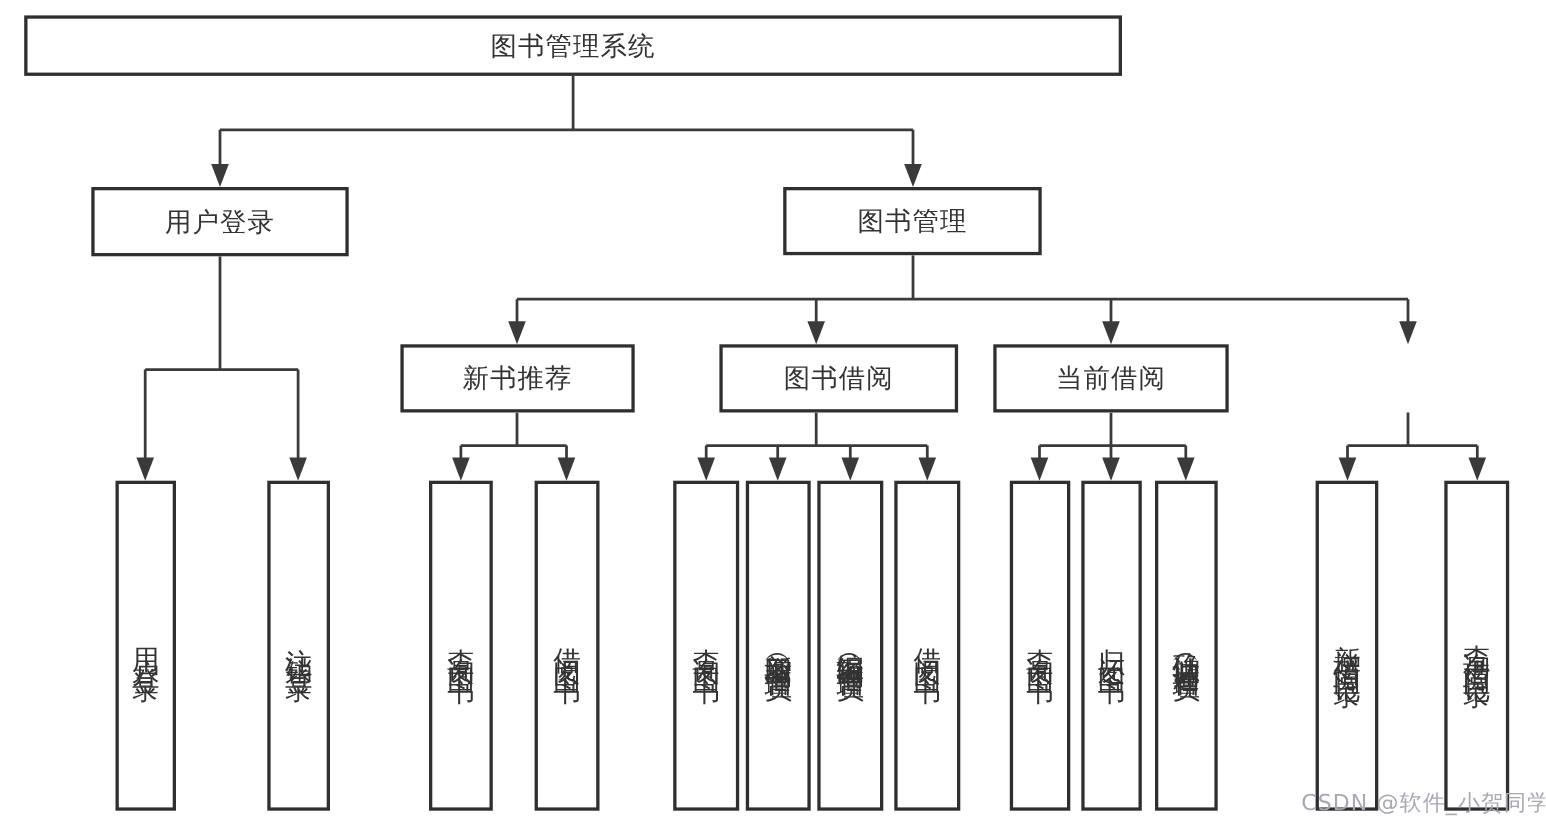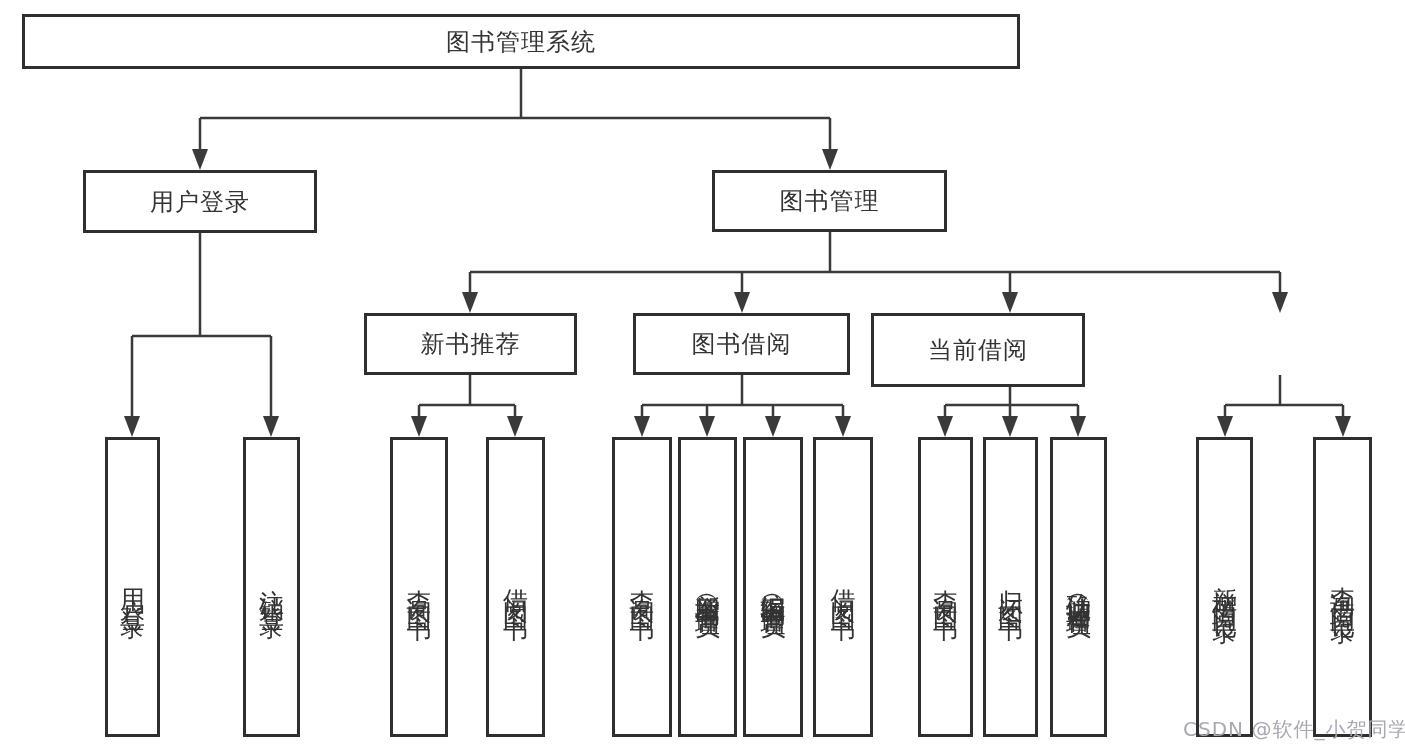--- a/index.html
+++ b/index.html
@@ -113,24 +113,24 @@
   <div class="node hbox" style="left:83px; top:170px; width:234px; height:63px;">
     <span>用户登录</span>
   </div>
   <div class="node hbox" style="left:712px; top:170px; width:235px; height:62px;">
     <span>图书管理</span>
   </div>
 
   <div class="node hbox" style="left:364px; top:313px; width:213px; height:62px;">
     <span>新书推荐</span>
   </div>
-  <div class="node hbox" style="left:633px; top:313px; width:217px; height:62px;font-family:Liberation Serif, serif;">
+  <div class="node hbox" style="left:654px; top:313px; width:217px; height:62px;font-family:Liberation Serif, serif;">
     <span>图书借阅</span>
   </div>
-  <div class="node hbox" style="left:871px; top:313px; width:214px; height:74px;">
+  <div class="node hbox" style="left:903px; top:313px; width:214px; height:62px;">
     <span>当前借阅</span>
   </div>
 
   <div class="node vbox" style="left:105px; top:437px; width:55px; height:300px;">
     <span>用户登录</span>
   </div>
   <div class="node vbox" style="left:243px; top:437px; width:57px; height:300px;">
     <span>注销登录</span>
   </div>
 

